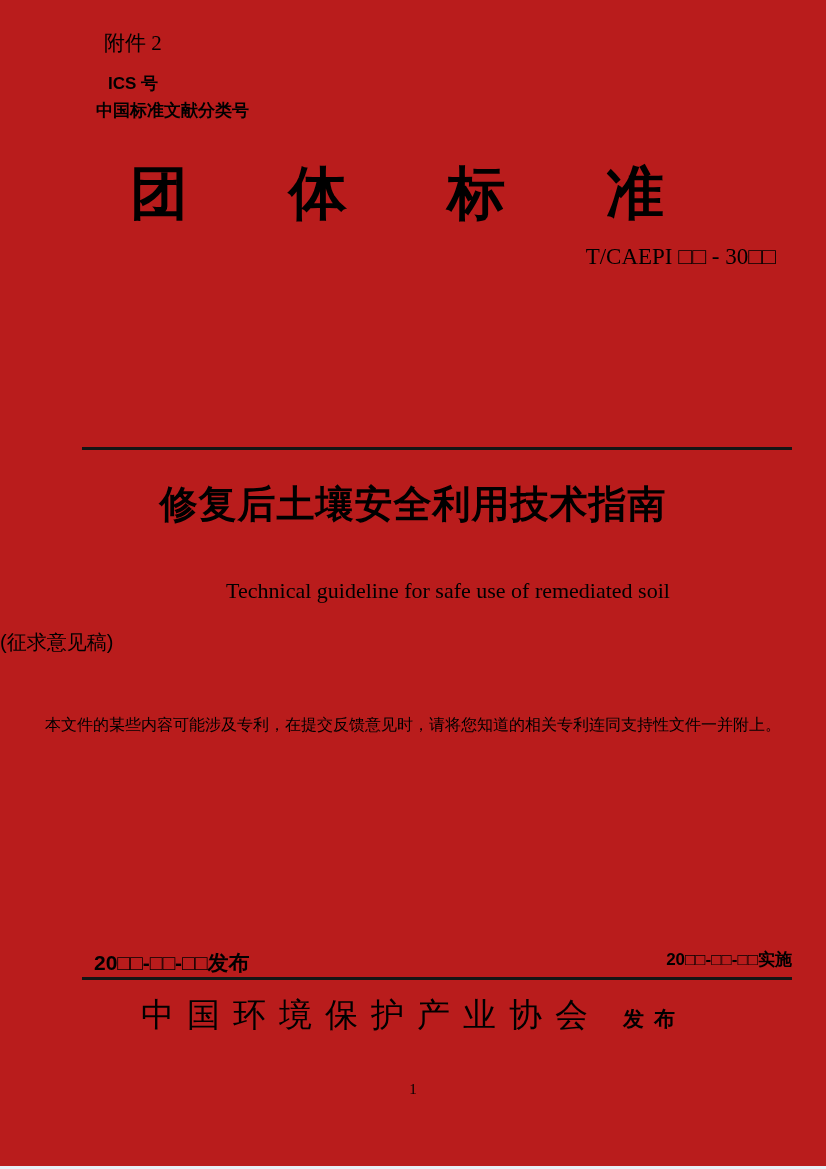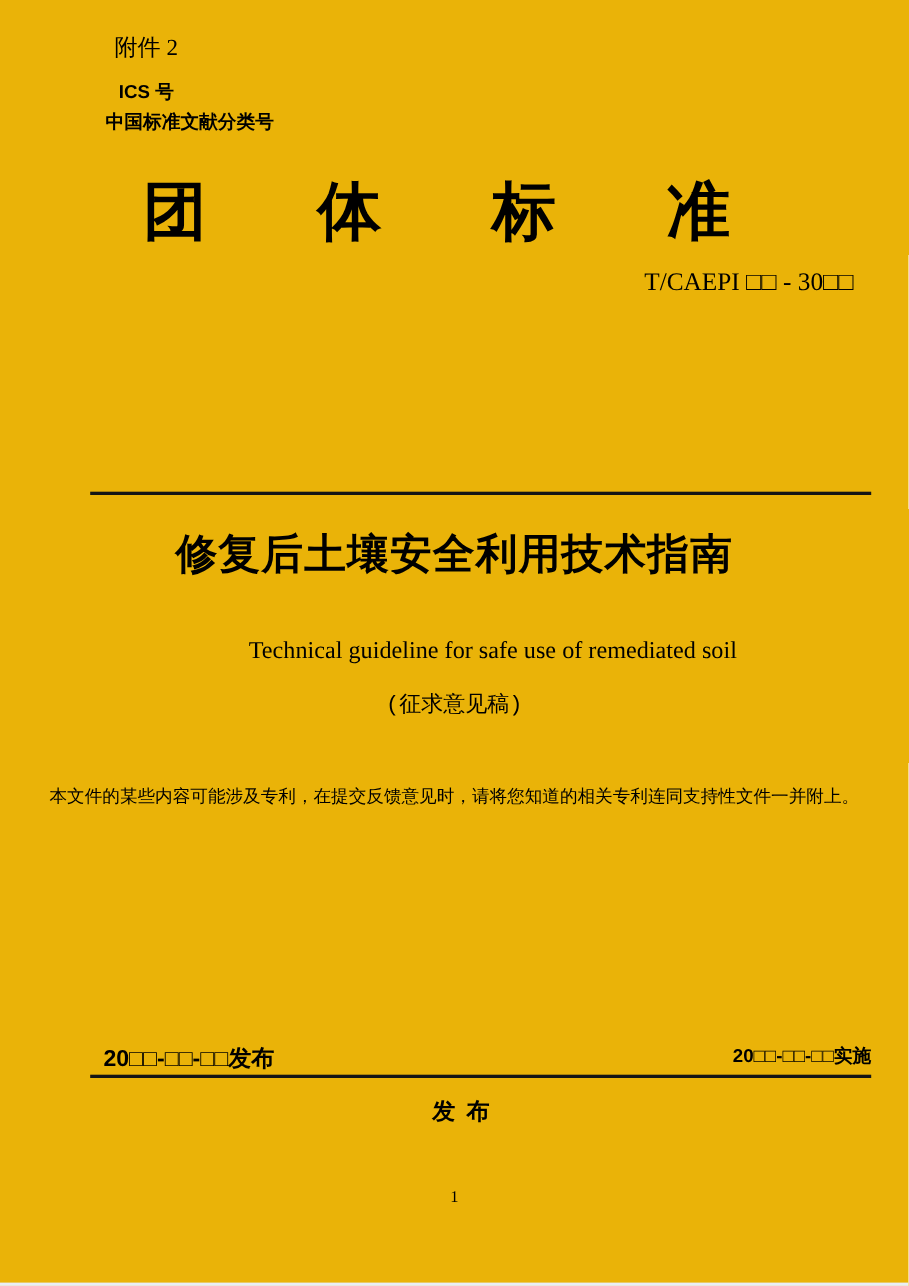--- a/index.html
+++ b/index.html
@@ -4,21 +4,21 @@
 <style>
   html, body {
     margin: 0;
     padding: 0;
     background: #ffffff;
   }
   .page {
     position: relative;
     width: 826px;
     height: 1169px;
-    background: #eab308;
+    background: #b91c1c;
     overflow: hidden;
     font-family: "Liberation Sans", sans-serif;
     color: #000000;
   }
   .abs { position: absolute; }
 
   .attachment-label {
     left: 104px; top: 31px;
     font-family: "Liberation Serif", serif;
     font-size: 21px;
@@ -79,22 +79,21 @@
     width: 100%;
     text-align: center;
     font-family: "Liberation Serif", serif;
     font-size: 22px;
     line-height: 1.2;
     margin-left: 35px;
   }
   .draft-note {
     left: 0; top: 630px;
     width: 100%;
-    text-align: center;
-    font-family: Liberation Mono, monospace;
+    font-family: Liberation Sans, sans-serif;
     font-size: 20px;
     line-height: 1.2;
   }
   .patent-notice {
     left: 0; top: 714px;
     width: 100%;
     text-align: center;
     font-family: "Liberation Serif", serif;
     font-size: 16px;
     line-height: 1.4;
@@ -177,20 +176,21 @@
   <div class="abs draft-note">(征求意见稿)</div>
 
   <div class="abs patent-notice">本文件的某些内容可能涉及专利，在提交反馈意见时，请将您知道的相关专利连同支持性文件一并附上。</div>
 
   <div class="abs issue-date">20□□-□□-□□发布</div>
   <div class="abs implement-date">20□□-□□-□□实施</div>
 
   <div class="abs rule rule-bottom"></div>
 
   <div class="abs org-row">
+    <span class="org-name">中国环境保护产业协会</span>
     <span class="publish-label">发布</span>
   </div>
 
   <div class="abs page-number">1</div>
 
   <div class="abs bottom-edge"></div>
 
 </div>
 
 </body></html>

